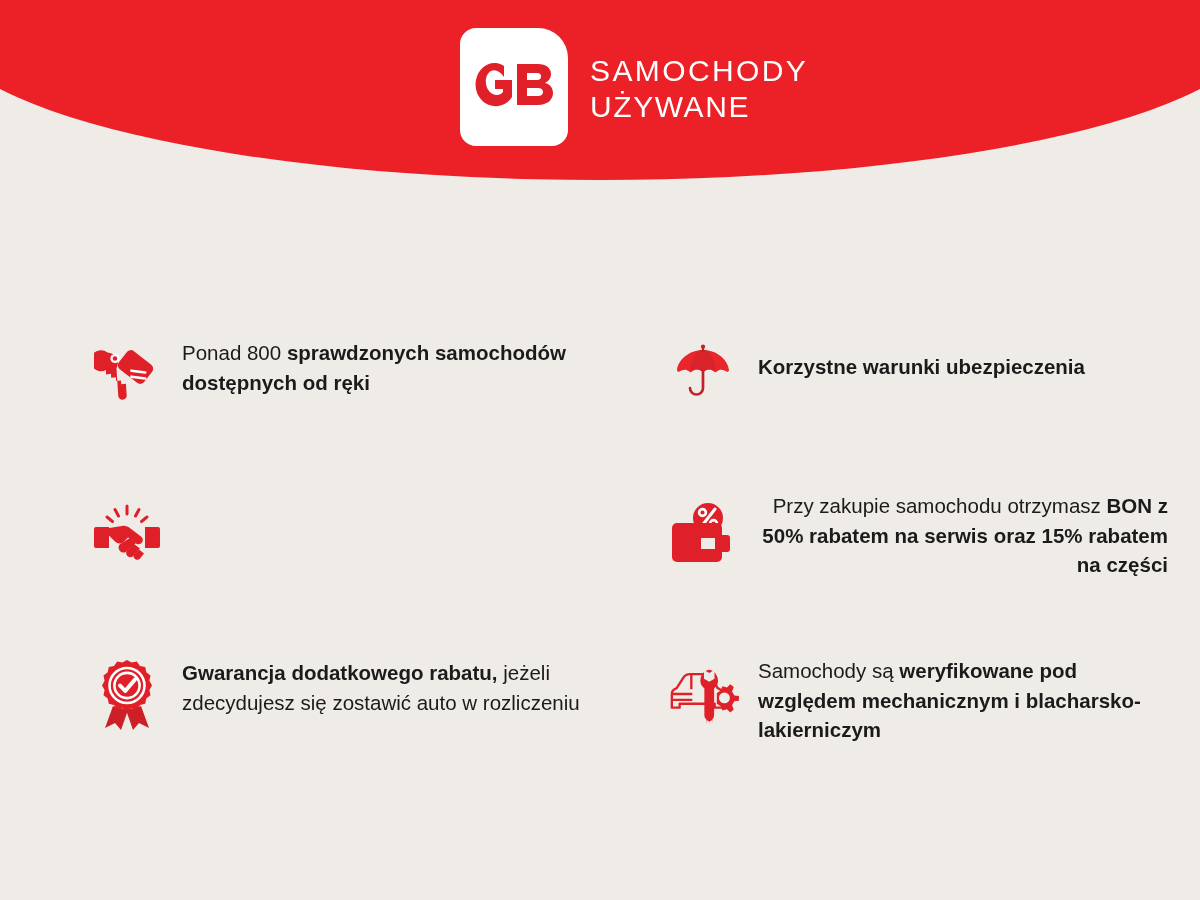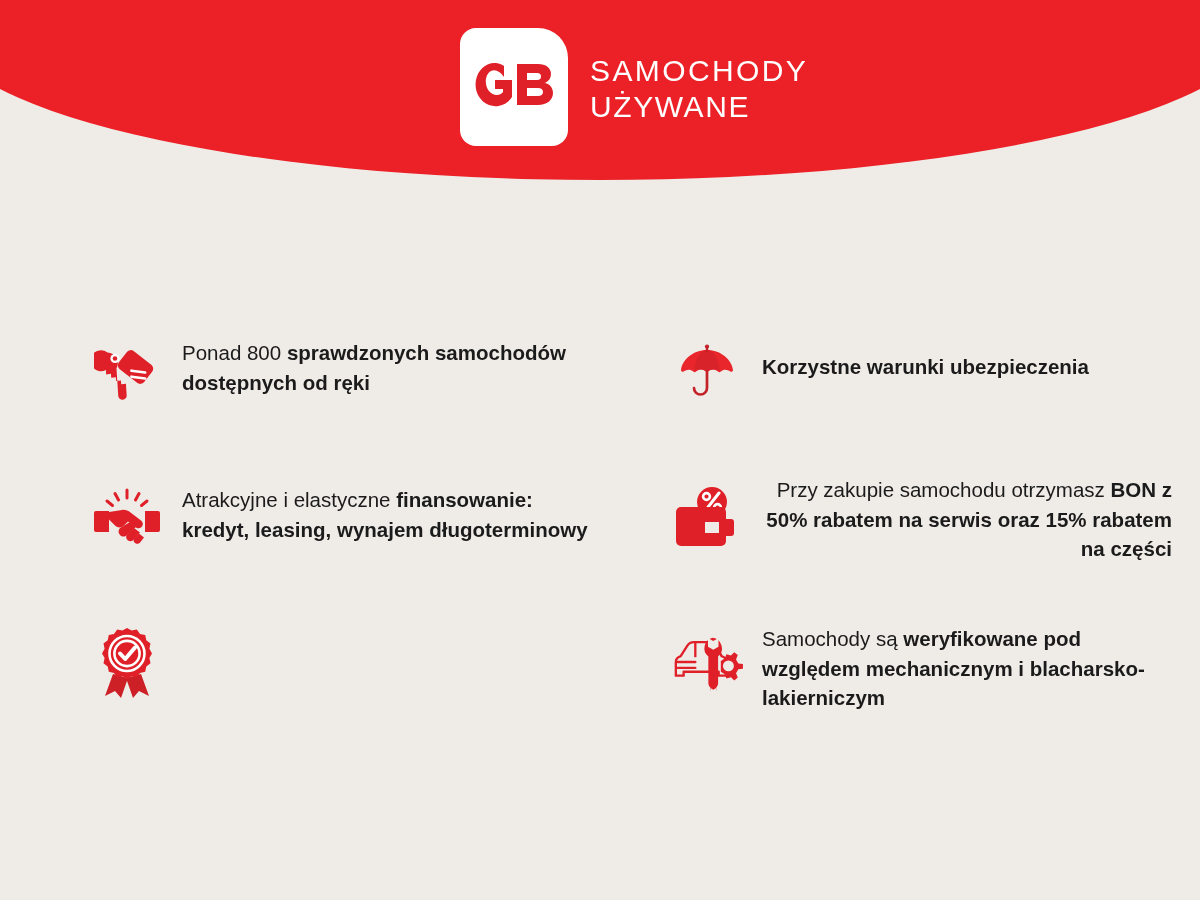--- a/index.html
+++ b/index.html
@@ -80,20 +80,21 @@
     position: absolute;
     left: 0;
     top: 330px;
     width: 1200px;
     display: grid;
     grid-template-columns: 560px 560px;
     column-gap: 20px;
     row-gap: 0px;
     padding-left: 90px;
     box-sizing: border-box;
+    gap: 16px;
   }
   .feature {
     display: flex;
     align-items: flex-start;
     gap: 18px;
     min-height: 145px;
   }
   .feature-icon {
     flex: 0 0 auto;
     width: 74px;
@@ -199,23 +200,20 @@
           <g fill="#e02028">
             <path d="M4 23 L17 23 L17 44 L4 44 a2 2 0 0 1 -2 -2 L2 25 a2 2 0 0 1 2 -2 Z"></path>
             <path d="M66 23 L53 23 L53 44 L66 44 a2 2 0 0 0 2 -2 L68 25 a2 2 0 0 0 -2 -2 Z"></path>
             <path d="M17 24 L30 22 C33 21.5 36 22.5 38.5 24.5 L49 32.5 C51 34 51.5 36.5 50 38.5 C48.6 40.4 46 40.8 44 39.4 L36 33.6 L32 37.5 C29.5 40 25.5 40 23 37.5 L17 31.5 Z"></path>
             <path d="M28 40 C26 42 26 45 28 47 C30 49 33 49 35 47 L44 39 L38 34 Z"></path>
             <path d="M35 46.5 C33.5 48.6 34 51 36 52.4 C38 53.8 40.6 53.3 42 51.3 L48 44.5 L42 40 Z"></path>
             <path d="M42 50.5 C41 52.2 41.6 54.2 43.4 55.2 C45.2 56.2 47.2 55.7 48.3 54.2 L52 49.6 L47 45.6 Z"></path>
           </g>
         </svg>
       </span>
-      <div class="feature-text">
-        <span>Atrakcyjne i elastyczne </span><b>finansowanie: kredyt, leasing, wynajem długoterminowy</b>
-      </div>
     </div>
 
     <div class="feature col-right f-wallet">
       <span class="feature-icon">
         <svg width="64" height="66" viewBox="0 0 64 66" aria-hidden="true">
           <circle cx="37" cy="17" r="15" fill="#e02028"></circle>
           <g stroke="#ffffff" stroke-width="2.6" fill="none">
             <circle cx="31.5" cy="11.5" r="3.4"></circle>
             <circle cx="42.5" cy="22.5" r="3.4"></circle>
             <line x1="44" y1="8" x2="30" y2="26" stroke-linecap="round" stroke-width="3"></line>
@@ -236,20 +234,23 @@
           <path d="M18 48 L10 70 L20 65 L26 72 L33 52 Z" fill="#cc1f26"></path>
           <path d="M46 48 L54 70 L44 65 L38 72 L31 52 Z" fill="#cc1f26"></path>
           <path d="M32 2
                    l4.6 2.6 l5.2 -1 l3.2 4.3 l5.2 1.2 l1.1 5.2 l4.2 3.3 l-1.1 5.2 l2.6 4.6 l-2.6 4.6 l1.1 5.2 l-4.2 3.3 l-1.1 5.2 l-5.2 1.2 l-3.2 4.3 l-5.2 -1 l-4.6 2.6 l-4.6 -2.6 l-5.2 1 l-3.2 -4.3 l-5.2 -1.2 l-1.1 -5.2 l-4.2 -3.3 l1.1 -5.2 l-2.6 -4.6 l2.6 -4.6 l-1.1 -5.2 l4.2 -3.3 l1.1 -5.2 l5.2 -1.2 l3.2 -4.3 l5.2 1 Z" fill="#e02028"></path>
           <circle cx="32" cy="27.5" r="20" fill="#e02028"></circle>
           <circle cx="32" cy="27.5" r="17.5" fill="none" stroke="#ffffff" stroke-width="2.6"></circle>
           <circle cx="32" cy="27.5" r="12.6" fill="none" stroke="#ffffff" stroke-width="2.6"></circle>
           <path d="M25 27.5 L30.2 33 L40 21.5" fill="none" stroke="#ffffff" stroke-width="4" stroke-linecap="round" stroke-linejoin="round"></path>
         </svg>
       </span>
+      <div class="feature-text">
+        <b>Gwarancja dodatkowego rabatu, </b><span>jeżeli zdecydujesz się zostawić auto w rozliczeniu</span>
+      </div>
     </div>
 
     <div class="feature col-right f-car">
       <span class="feature-icon">
         <svg width="76" height="62" viewBox="0 0 76 62" aria-hidden="true">
 
           <g fill="none" stroke="#e02028" stroke-width="2.4" stroke-linecap="round" stroke-linejoin="round">
             <path d="M6 44 L6 30 C6 27 8 25 11 24 L18 13 C19.5 10.5 22 9.5 24.5 9.5 L42 9.5 C45 9.5 47 11 48 13.5 L53 24 C56 25 58 27 58 30 L58 44 L50 44 L50 40 L14 40 L14 44 Z"></path>
             <line x1="8" y1="30" x2="26" y2="30"></line>
             <line x1="8" y1="36" x2="26" y2="36"></line>

